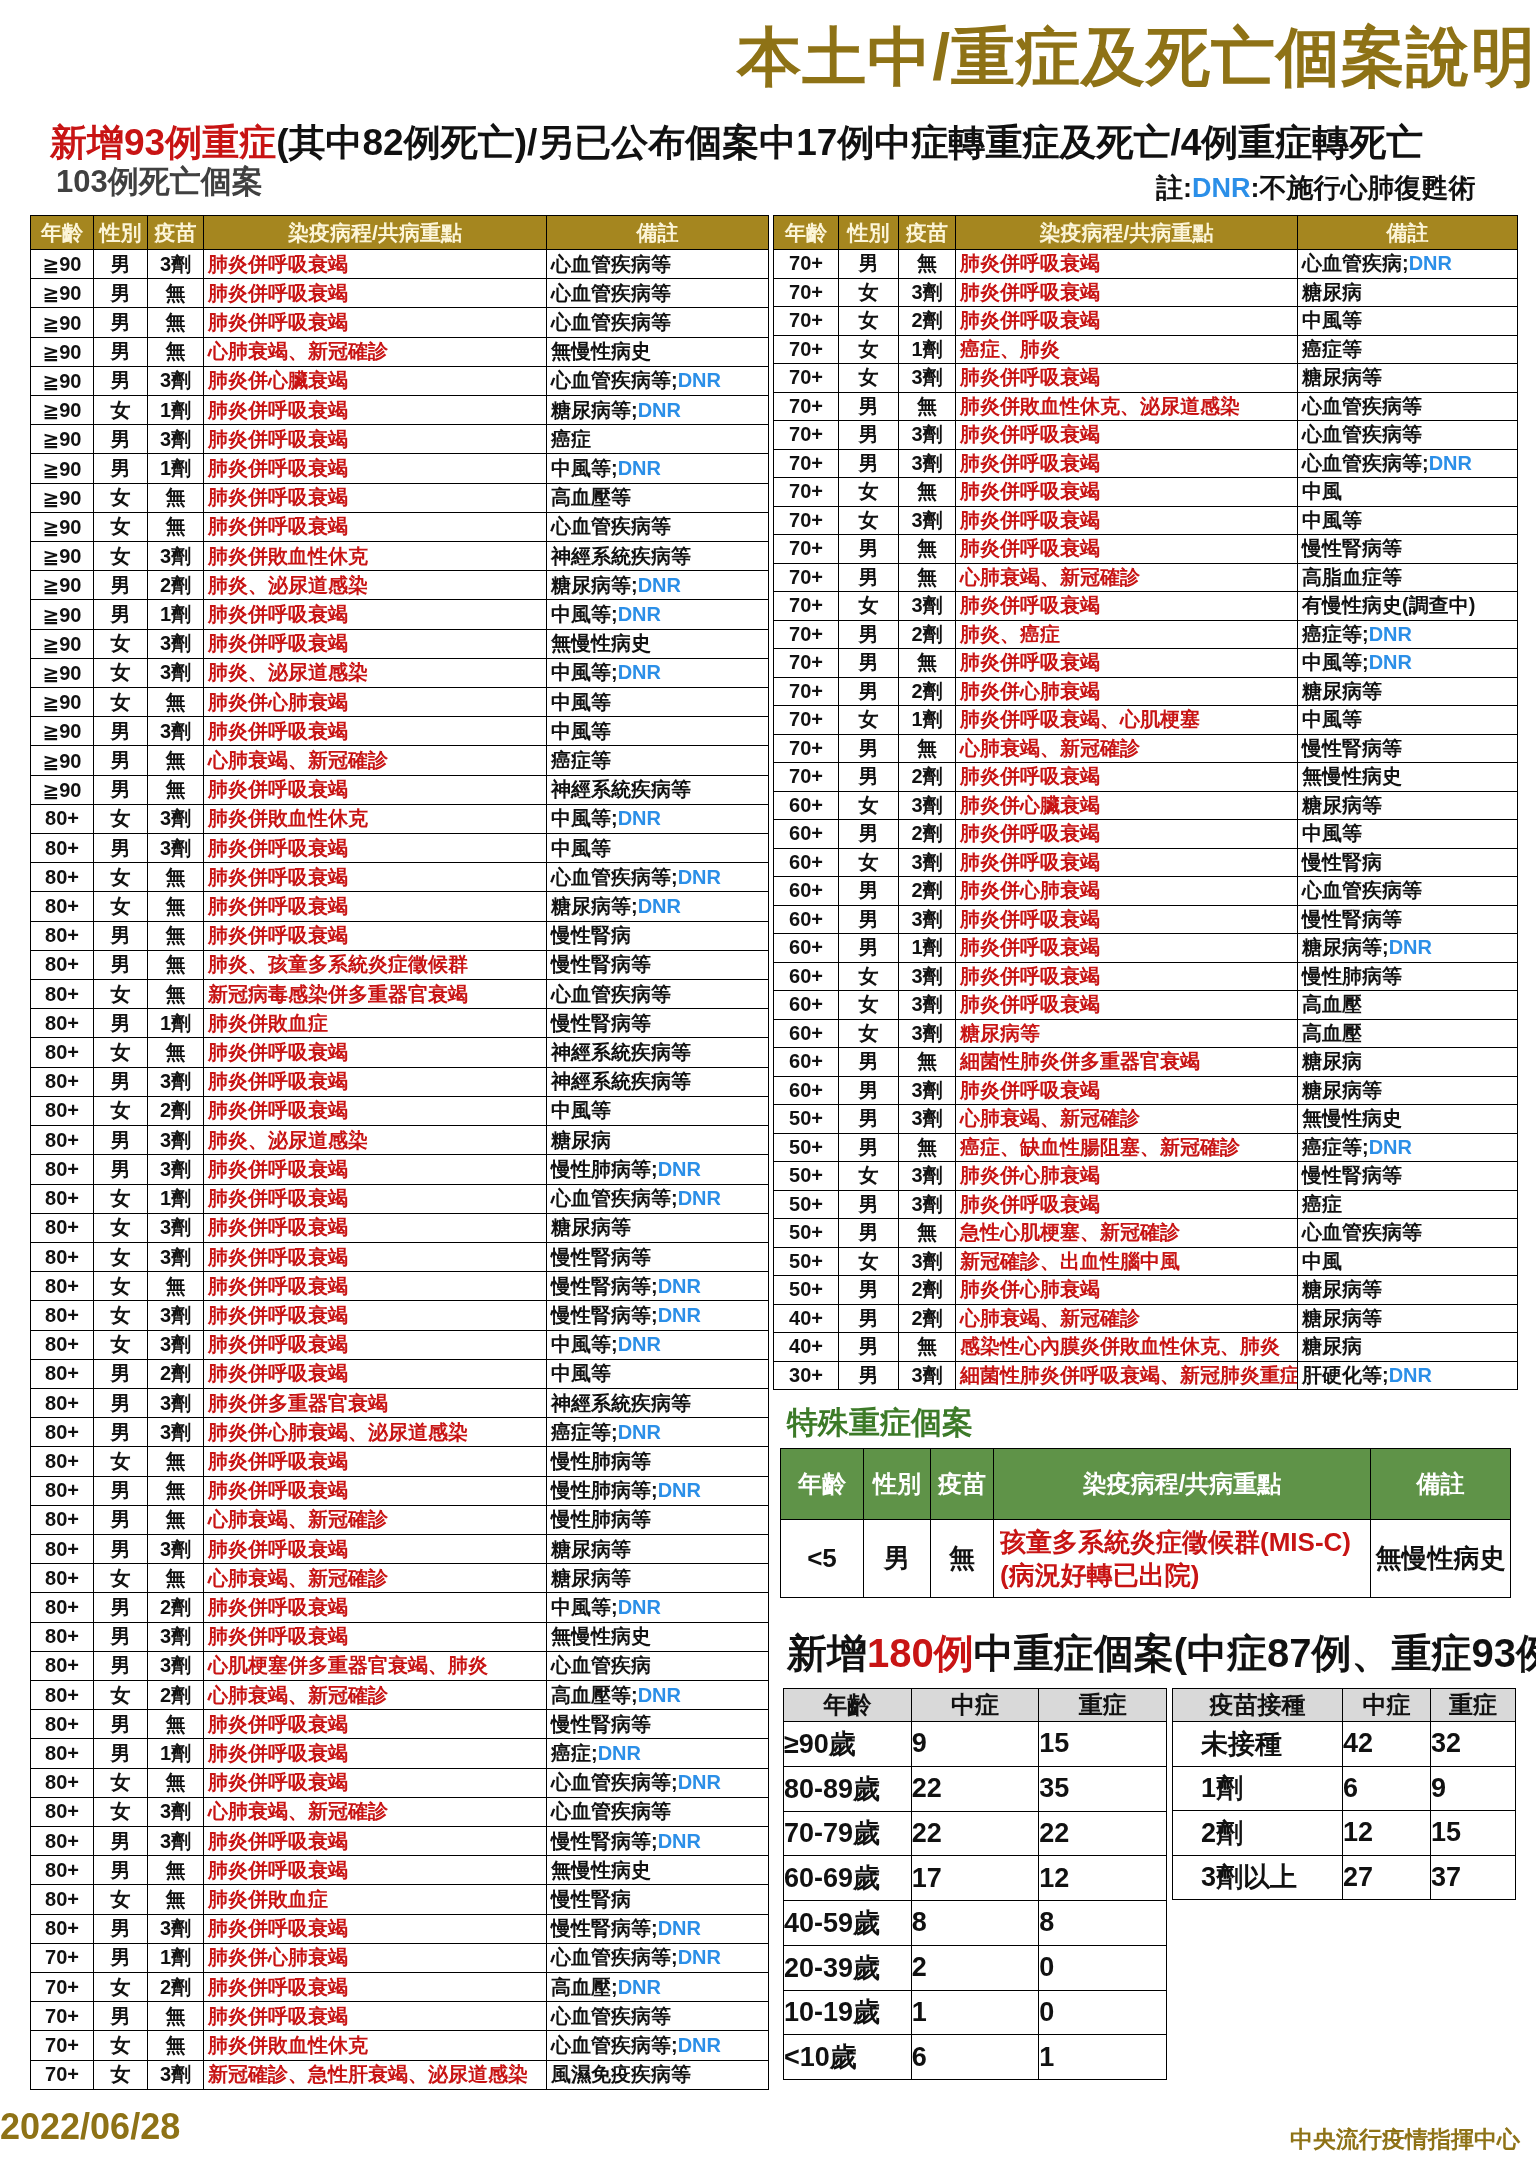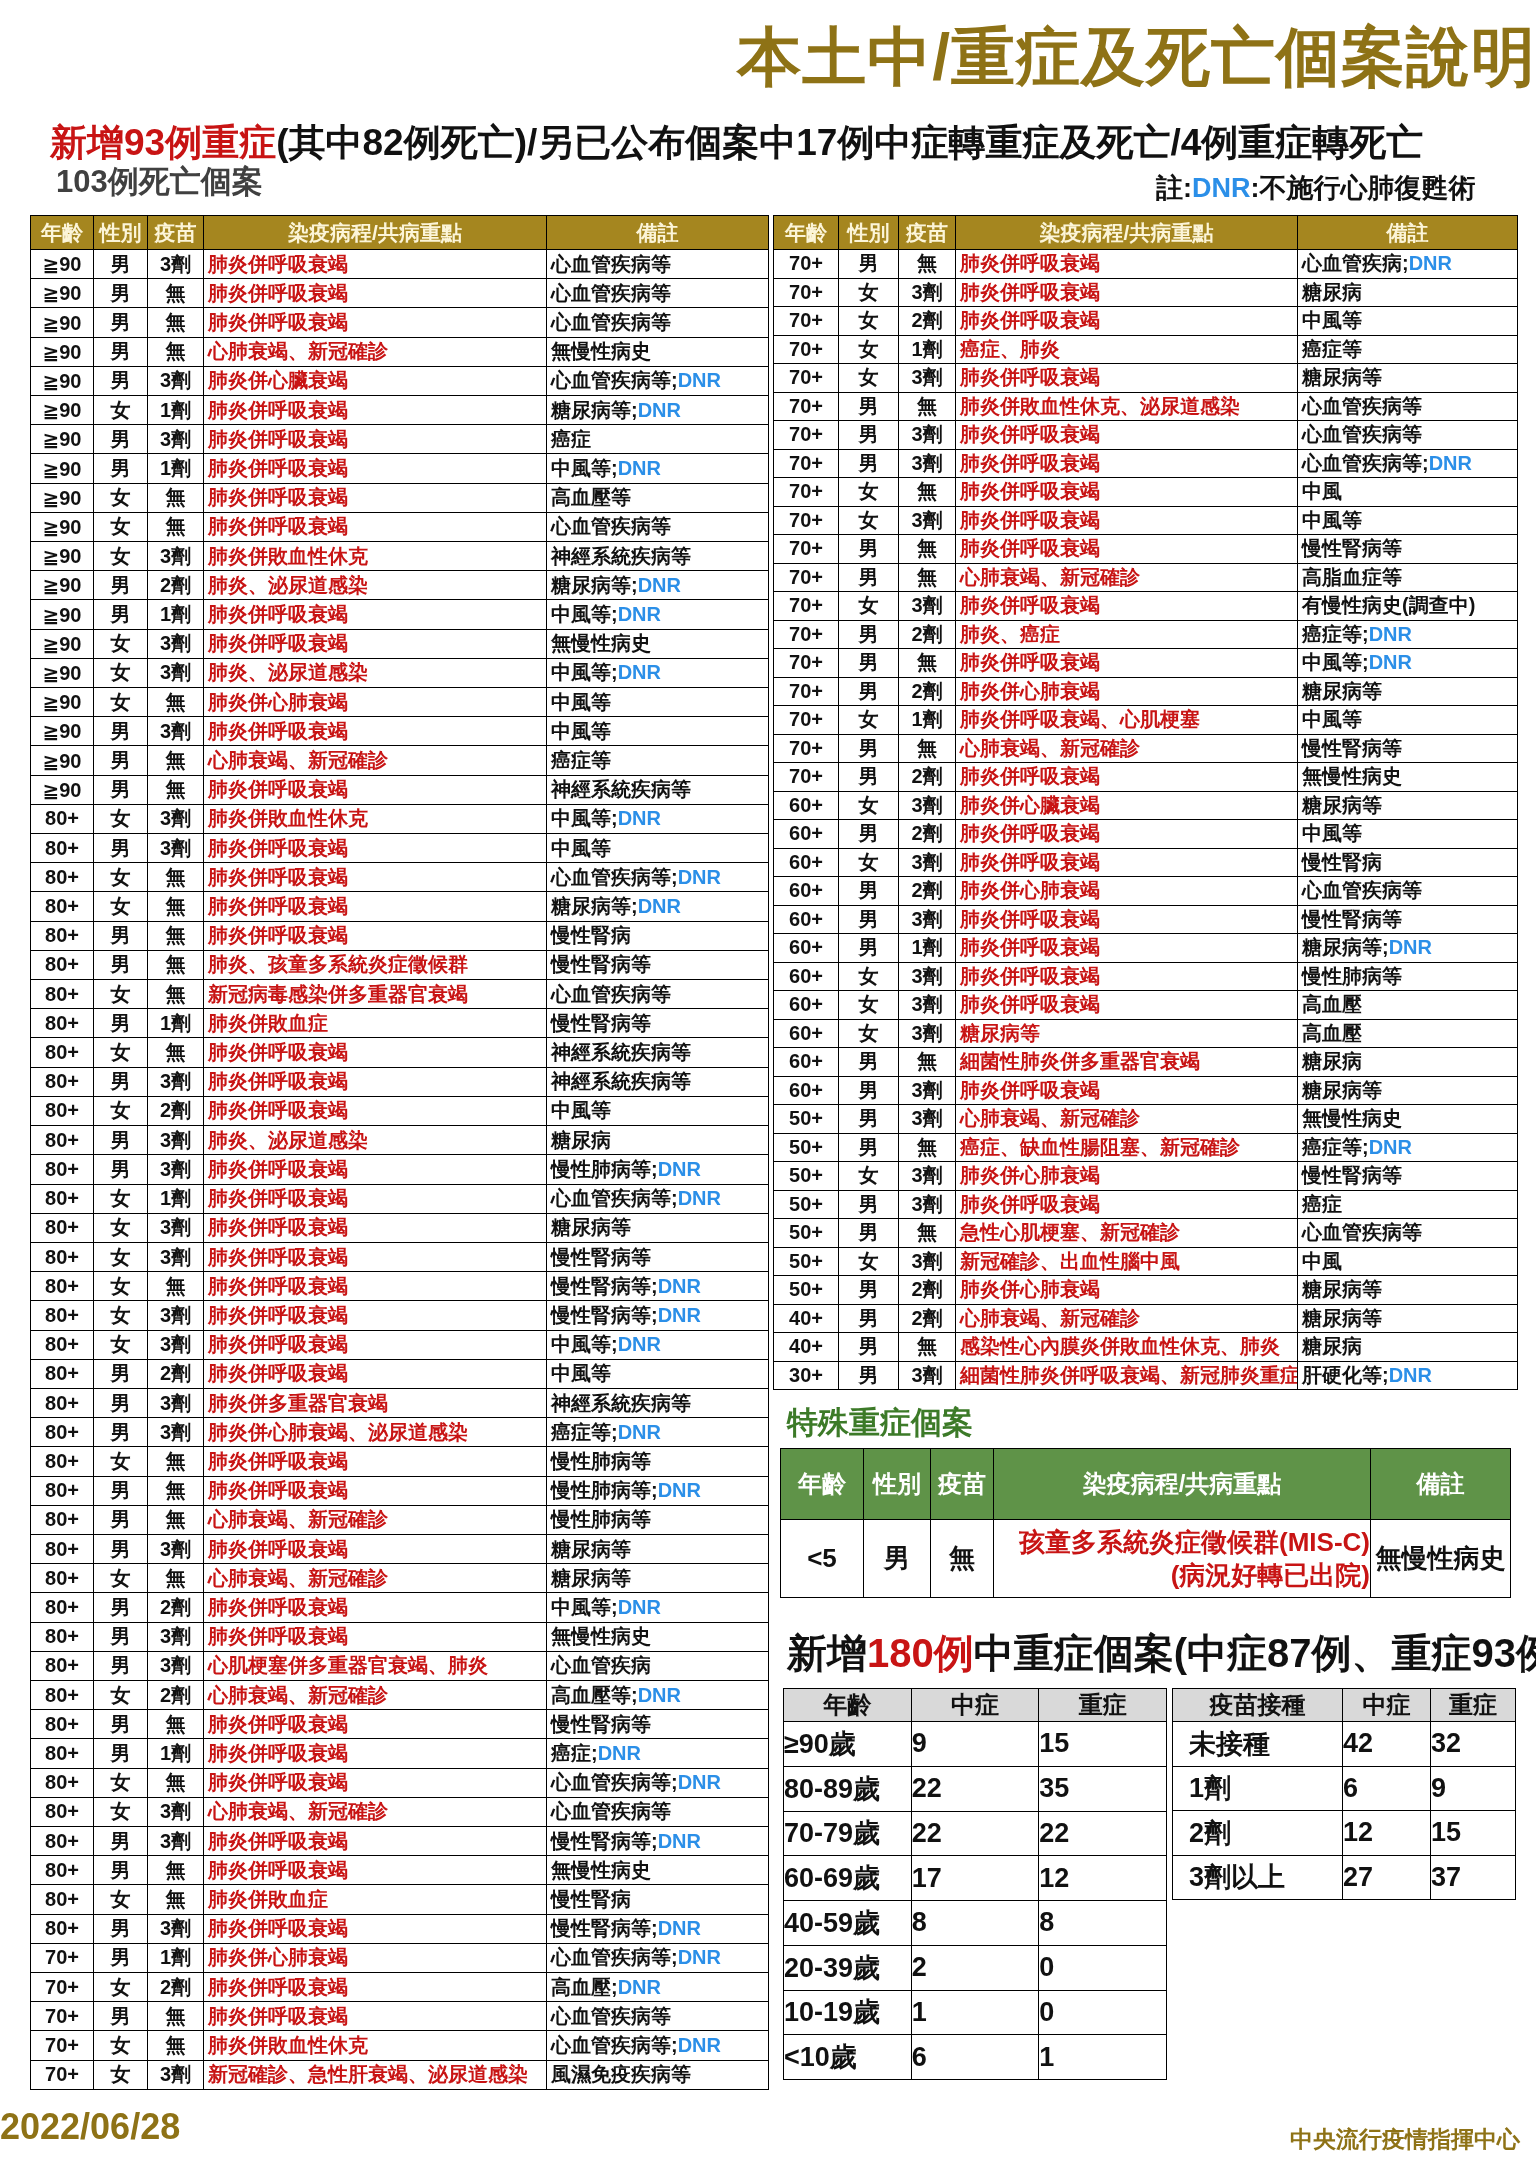--- a/index.html
+++ b/index.html
@@ -26,32 +26,32 @@
   .death td.note{text-align:left;padding-left:4px}
   #death-left col.c0{width:63px}#death-left col.c1{width:54px}#death-left col.c2{width:56px}
   #death-left col.c3{width:343px}#death-left col.c4{width:222px}
   #death-right col.c0{width:65px}#death-right col.c1{width:60px}#death-right col.c2{width:57px}
   #death-right col.c3{width:342px}#death-right col.c4{width:220px}
 
   .special-title{position:absolute;top:1402px;left:787px;font-size:31px;color:#3C7A28}
   #special{left:780px;top:1448px;width:730px;height:150px}
   #special th{background:#5F9348;color:#fff;font-size:24px;height:70px}
   #special td{font-size:26px;text-align:center}
-  #special td.course{color:#C81414;text-align:right;padding-left:6px;line-height:1.25;white-space:normal}
+  #special td.course{color:#C81414;text-align:left;padding-left:6px;line-height:1.25;white-space:normal}
   #special col.c0{width:83px}#special col.c1{width:67px}#special col.c2{width:63px}
   #special col.c3{width:377px}#special col.c4{width:140px}
 
   .moderate-title{position:absolute;top:1626px;left:787px;font-size:40px;white-space:nowrap}
   .stat th{background:#D9D9D9;font-size:24px;height:30px}
   .stat td{font-size:27px;text-align:left}
   #age-table{left:783px;top:1688px;width:384px;height:392px}
   #age-table col{width:33.3%}
   #vaccine-table{left:1172px;top:1688px;width:343px;height:212px}
   #vaccine-table col.c0{width:170px}#vaccine-table col.c1{width:88px}#vaccine-table col.c2{width:85px}
-  #vaccine-table td.lbl{text-align:left;padding-left:16px}
+  #vaccine-table td.lbl{text-align:left;padding-left:28px}
 
   .footer-date{position:absolute;top:2106px;left:0;width:100%;font-size:36px;color:#8E7216}
   .footer-org{position:absolute;top:2124px;right:16px;font-size:23px;color:#8E7216}
 </style>
 </head>
 <body>
 
 <h1 class="page-title">本土中/重症及死亡個案說明</h1>
 
 <div class="subtitle">

